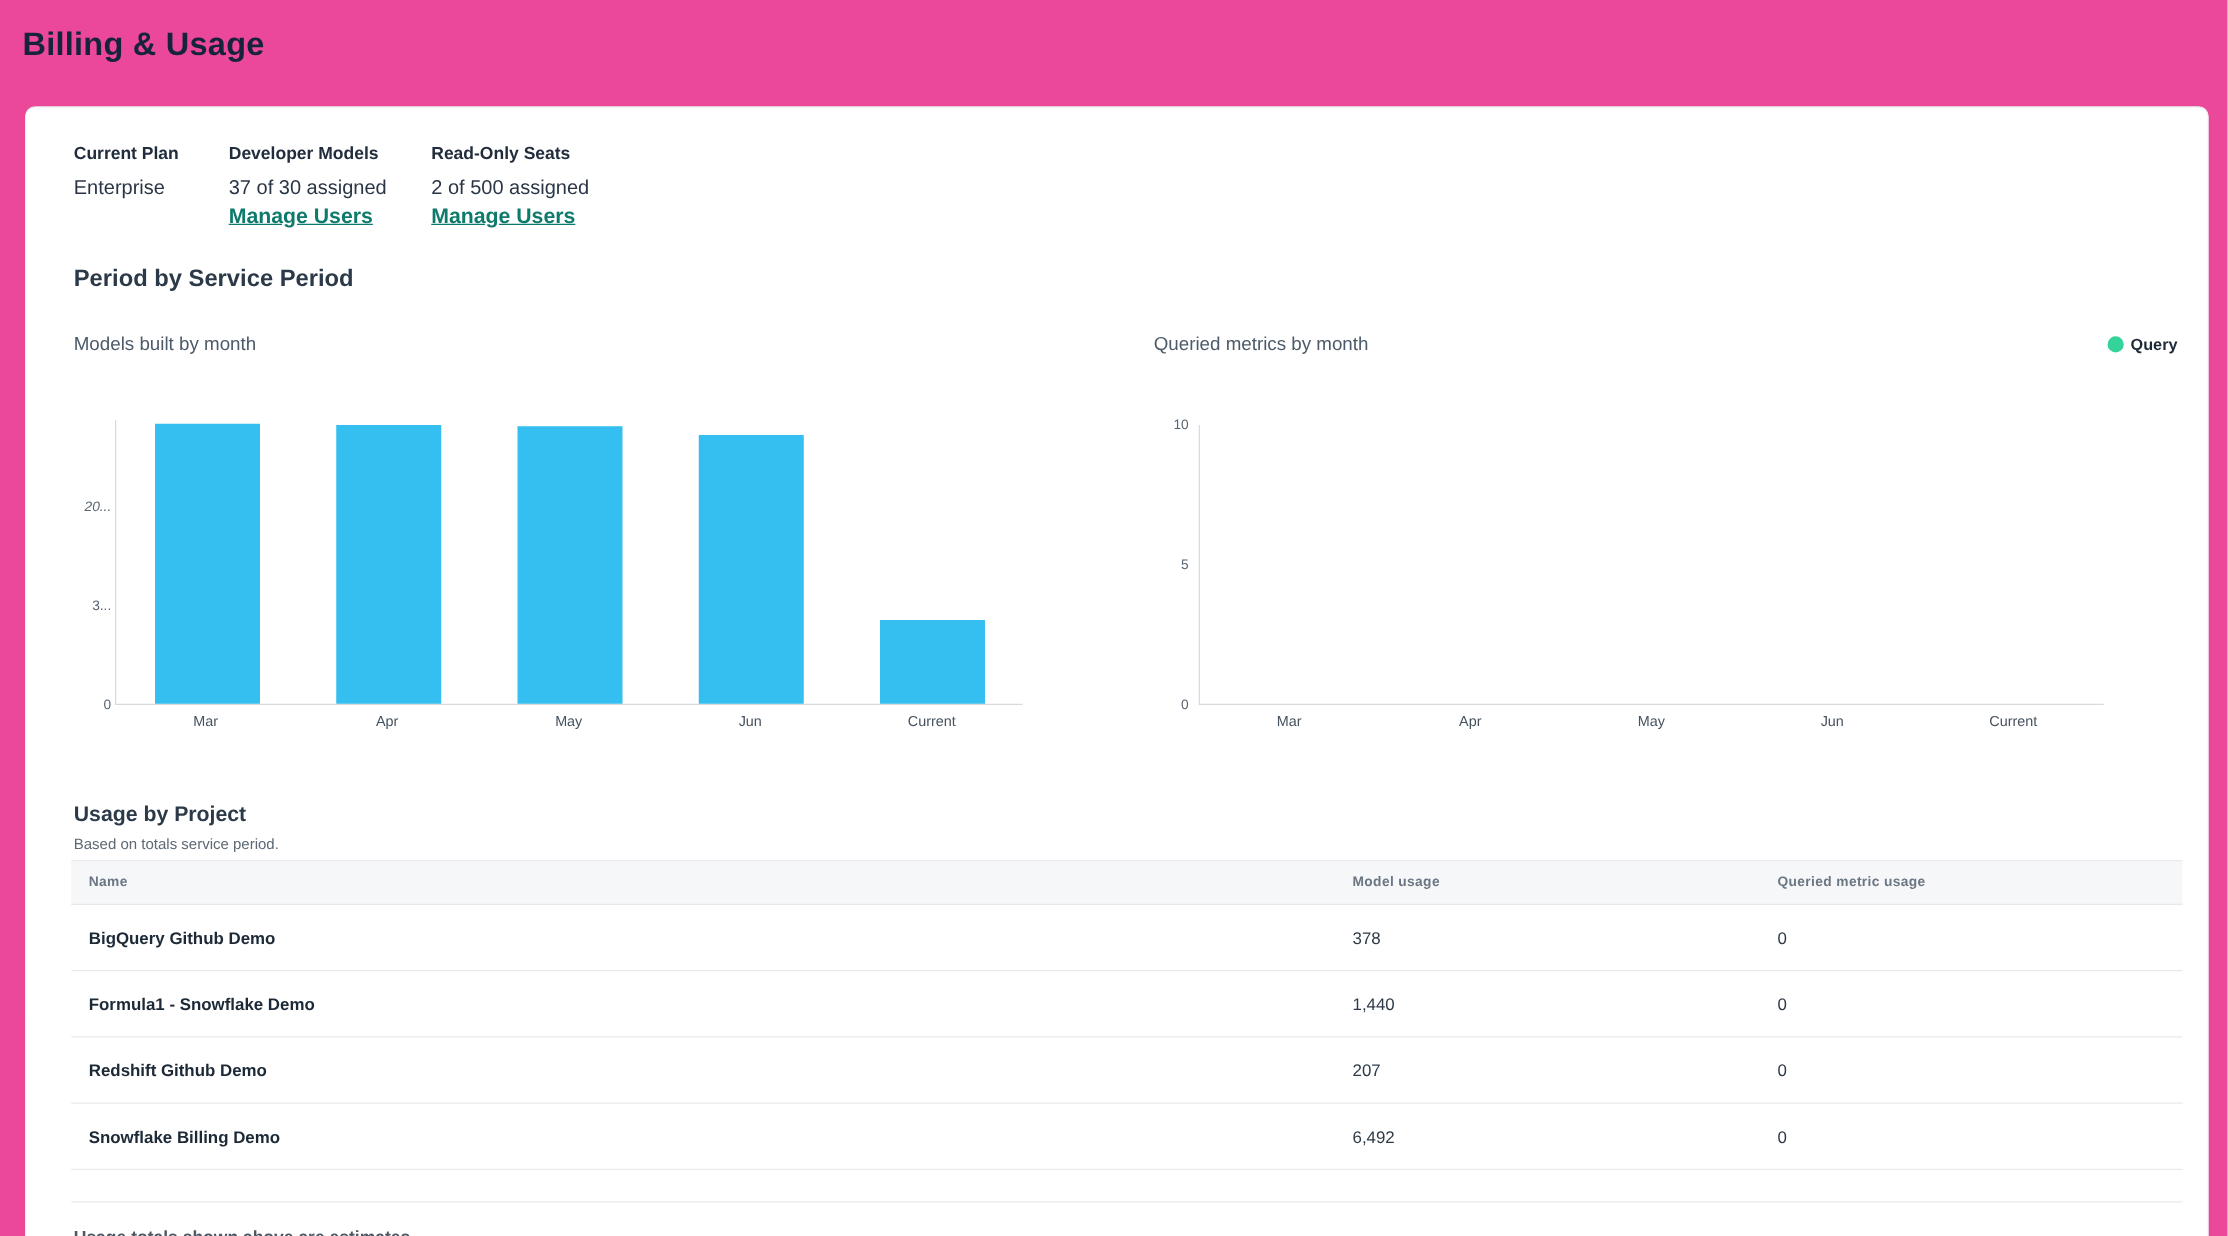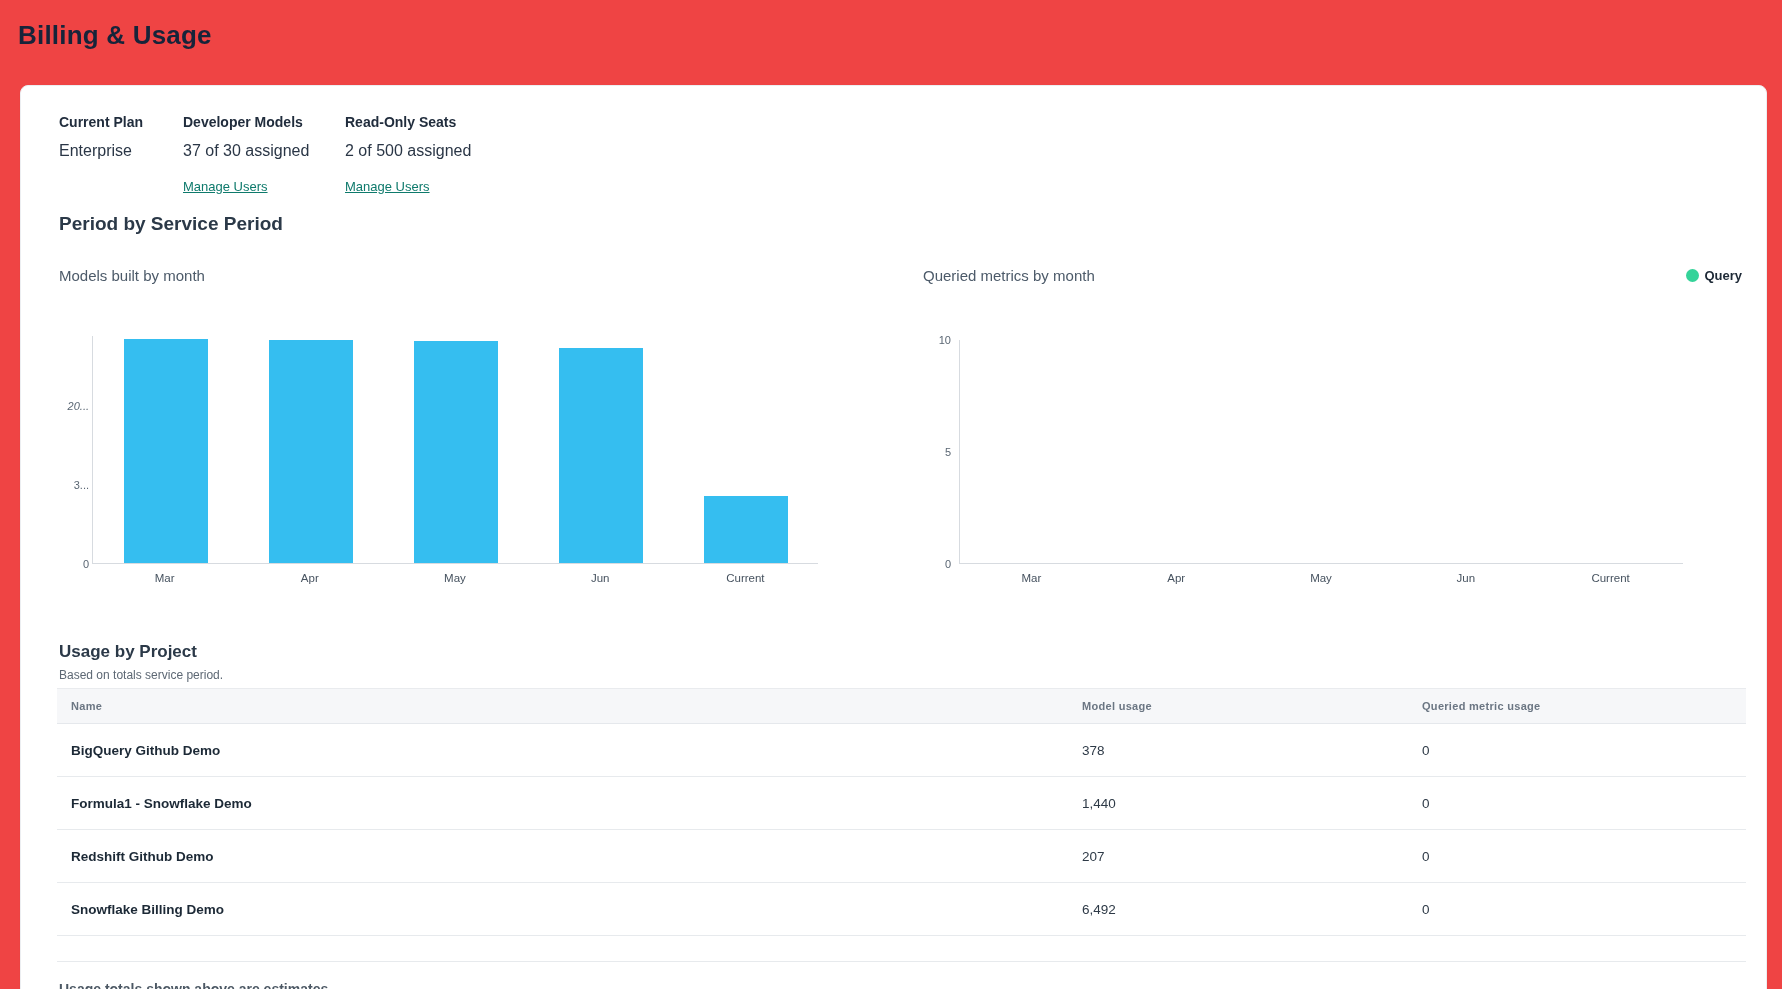--- a/index.html
+++ b/index.html
@@ -1,28 +1,28 @@
 <!DOCTYPE html>
 <html><head>
 <meta charset="utf-8">
 <style>
   * { margin:0; padding:0; box-sizing:border-box; }
   body { font-family:"Liberation Sans", sans-serif; }
-  .stage { position:relative; width:1782px; height:989px; background:#ef4444; overflow:hidden; }
+  .stage { position:relative; width:1782px; height:989px; background:#ec4899; overflow:hidden; }
 
   .page-title { position:absolute; left:18px; top:20px; font-size:26px; font-weight:700; color:#16243A; letter-spacing:0.2px; }
 
   .card { position:absolute; left:20px; top:85px; width:1747px; height:920px; background:#FFFFFF;
           border:1px solid #ECEEF1; border-radius:8px; box-shadow:0 1px 2px rgba(20,30,40,0.04); }
 
   
   .plan-col { position:absolute; top:27px; }
   .plan-col .lbl { font-size:14px; font-weight:700; color:#212D3D; line-height:18px; }
   .plan-col .val { font-size:16px; color:#2A3646; line-height:20px; margin-top:10px; }
-  .plan-col .lnk { display:inline-block; font-size:13px; color:#0E7A6C; text-decoration:underline; margin-top:18px; cursor:pointer; }
+  .plan-col .lnk { display:inline-block; font-size:17px; color:#0E7A6C; text-decoration:underline; margin-top:2px; cursor:pointer;font-weight:bold; }
   .col-1 { left:38px; } .col-2 { left:162px; } .col-3 { left:324px; }
 
   .section-title { position:absolute; left:38px; top:127px; font-size:19px; color:#2B3948; }
 
   .chart-title { position:absolute; top:181px; font-size:15px; color:#4C5A69; }
   .ct-left { left:38px; } .ct-right { left:902px; }
 
   .legend { position:absolute; top:181px; right:24px; display:flex; align-items:center; gap:5px; height:16px; }
   .legend-dot { width:13px; height:13px; border-radius:50%; background:#34D399; }
   .legend-label { font-size:13px; font-weight:700; color:#1D2936; }

